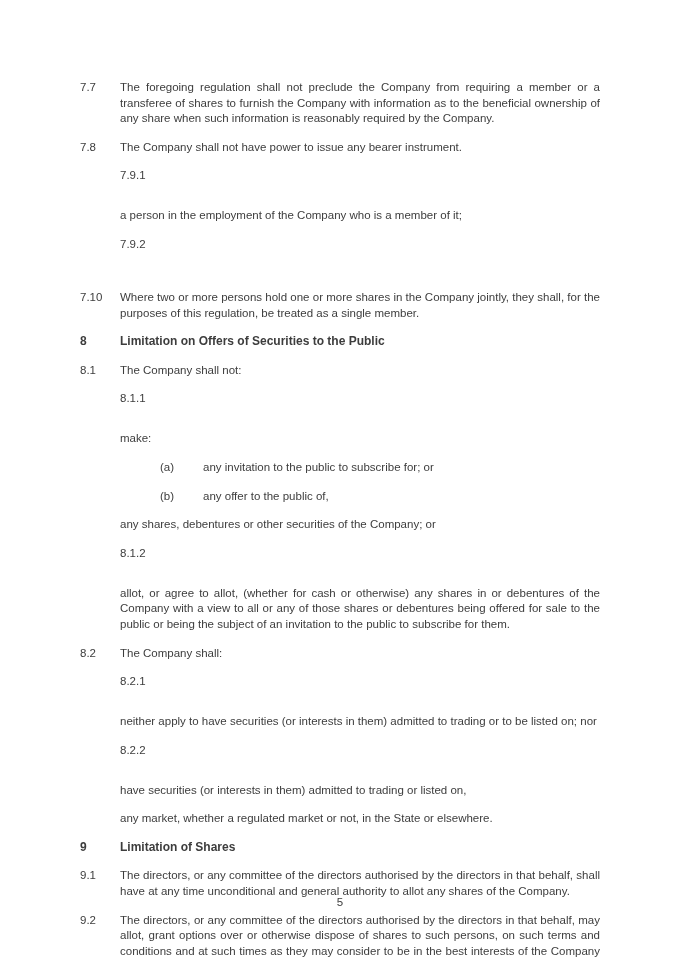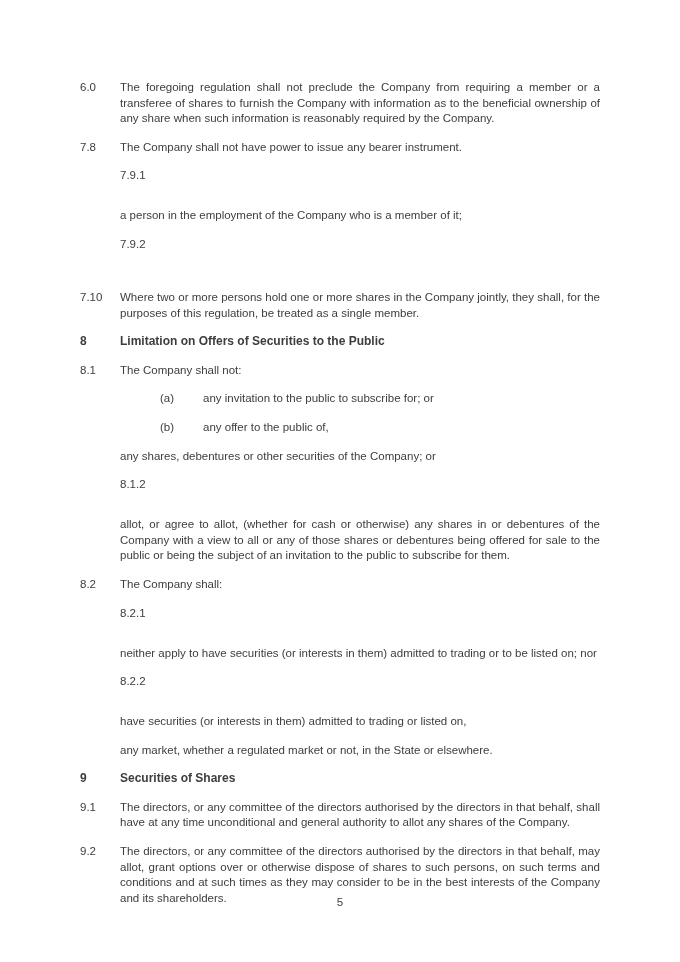--- a/index.html
+++ b/index.html
@@ -69,21 +69,21 @@
     font-size: 11.5px;
     color: #3d3d3d;
   }
 </style>
 </head>
 <body>
 
 <div class="page">
   <div class="content" id="clauses">
       <div class="row clause1">
-        <div class="num">6.0</div>
+        <div class="num">7.7</div>
         <div class="txt">The foregoing regulation shall not preclude the Company from requiring a member or a transferee of shares to furnish the Company with information as to the beneficial ownership of any share when such information is reasonably required by the Company.</div>
       </div>
       <div class="row clause1">
         <div class="num">7.8</div>
         <div class="txt">The Company shall not have power to issue any bearer instrument.</div>
       </div>
       <div class="row clause2">
         <div class="num">7.9.1</div>
         <div class="txt">a person in the employment of the Company who is a member of it;</div>
       </div>
@@ -94,20 +94,24 @@
         <div class="num">7.10</div>
         <div class="txt">Where two or more persons hold one or more shares in the Company jointly, they shall, for the purposes of this regulation, be treated as a single member.</div>
       </div>
       <div class="row heading">
         <div class="num">8</div>
         <div class="txt">Limitation on Offers of Securities to the Public</div>
       </div>
       <div class="row clause1">
         <div class="num">8.1</div>
         <div class="txt">The Company shall not:</div>
+      </div>
+      <div class="row clause2">
+        <div class="num">8.1.1</div>
+        <div class="txt">make:</div>
       </div>
       <div class="row clause3">
         <div class="num">(a)</div>
         <div class="txt">any invitation to the public to subscribe for; or</div>
       </div>
       <div class="row clause3">
         <div class="num">(b)</div>
         <div class="txt">any offer to the public of,</div>
       </div>
       <div class="row hanging">
@@ -127,21 +131,21 @@
       </div>
       <div class="row clause2">
         <div class="num">8.2.2</div>
         <div class="txt">have securities (or interests in them) admitted to trading or listed on,</div>
       </div>
       <div class="row hanging">
         <div class="txt">any market, whether a regulated market or not, in the State or elsewhere.</div>
       </div>
       <div class="row heading">
         <div class="num">9</div>
-        <div class="txt">Securities of Shares</div>
+        <div class="txt">Limitation of Shares</div>
       </div>
       <div class="row clause1">
         <div class="num">9.1</div>
         <div class="txt">The directors, or any committee of the directors authorised by the directors in that behalf, shall have at any time unconditional and general authority to allot any shares of the Company.</div>
       </div>
       <div class="row clause1">
         <div class="num">9.2</div>
         <div class="txt">The directors, or any committee of the directors authorised by the directors in that behalf, may allot, grant options over or otherwise dispose of shares to such persons, on such terms and conditions and at such times as they may consider to be in the best interests of the Company and its shareholders.</div>
       </div>
     </div>

